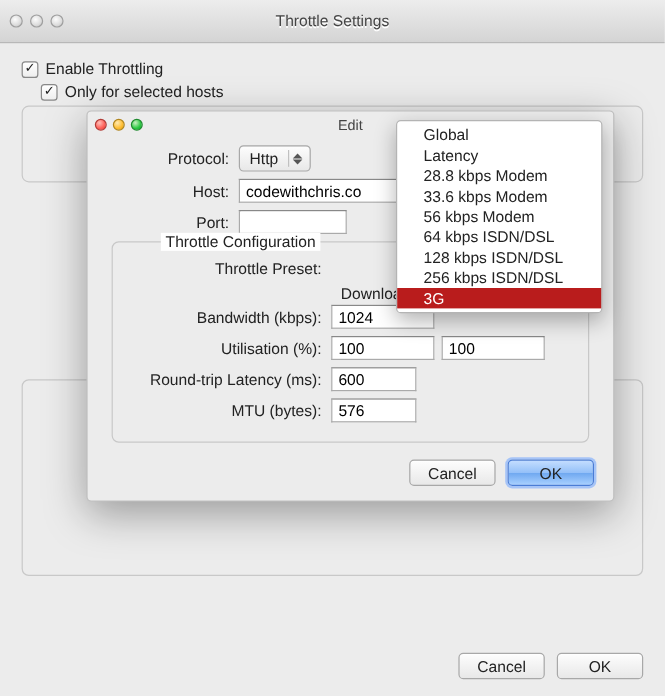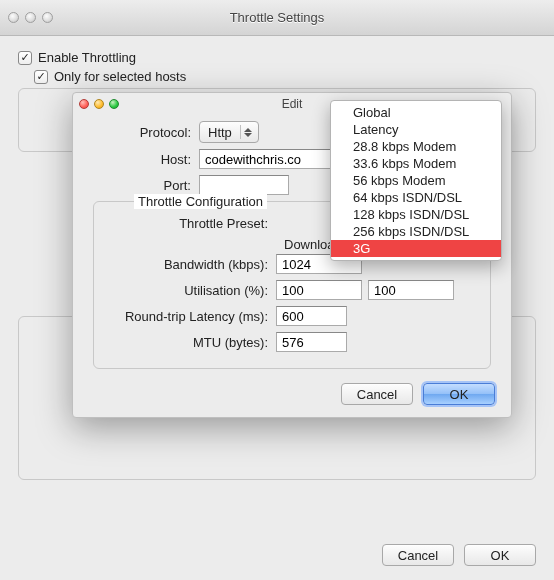--- a/index.html
+++ b/index.html
@@ -229,21 +229,21 @@
     padding: 3px 0;
     z-index: 50;
   }
   .dd-item {
     padding: 1px 22px;
     font-size: 13px;
     color: #222;
     white-space: nowrap;
   }
   .dd-item.selected {
-    background: #ef4444;
+    background: #b91c1c;
     color: #fff;
   }
 </style>
 </head>
 <body>
 
 <div class="titlebar">
   <div class="traffic">
     <div class="tl-dot"></div>
     <div class="tl-dot"></div>

